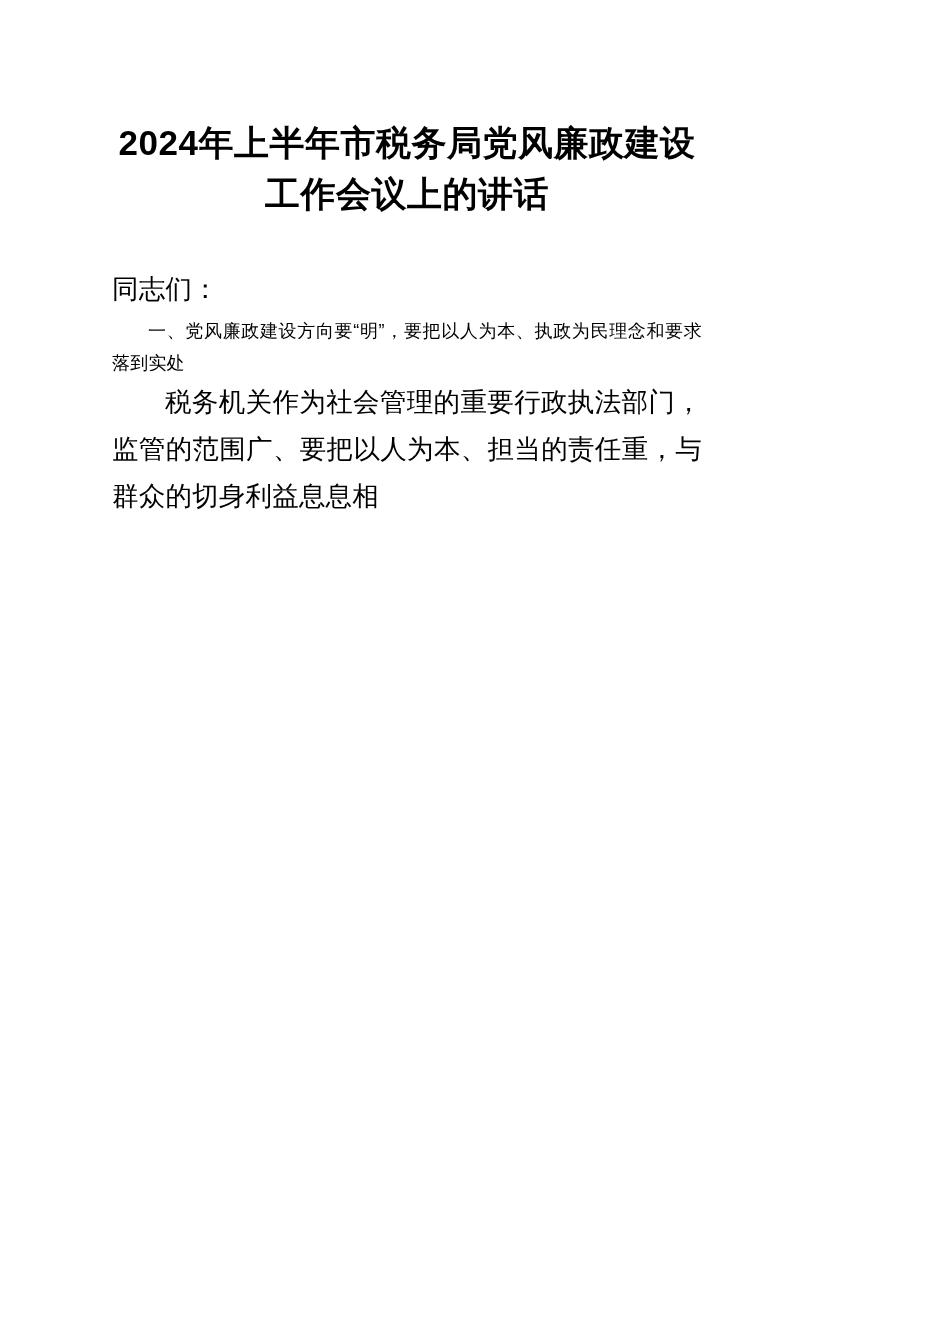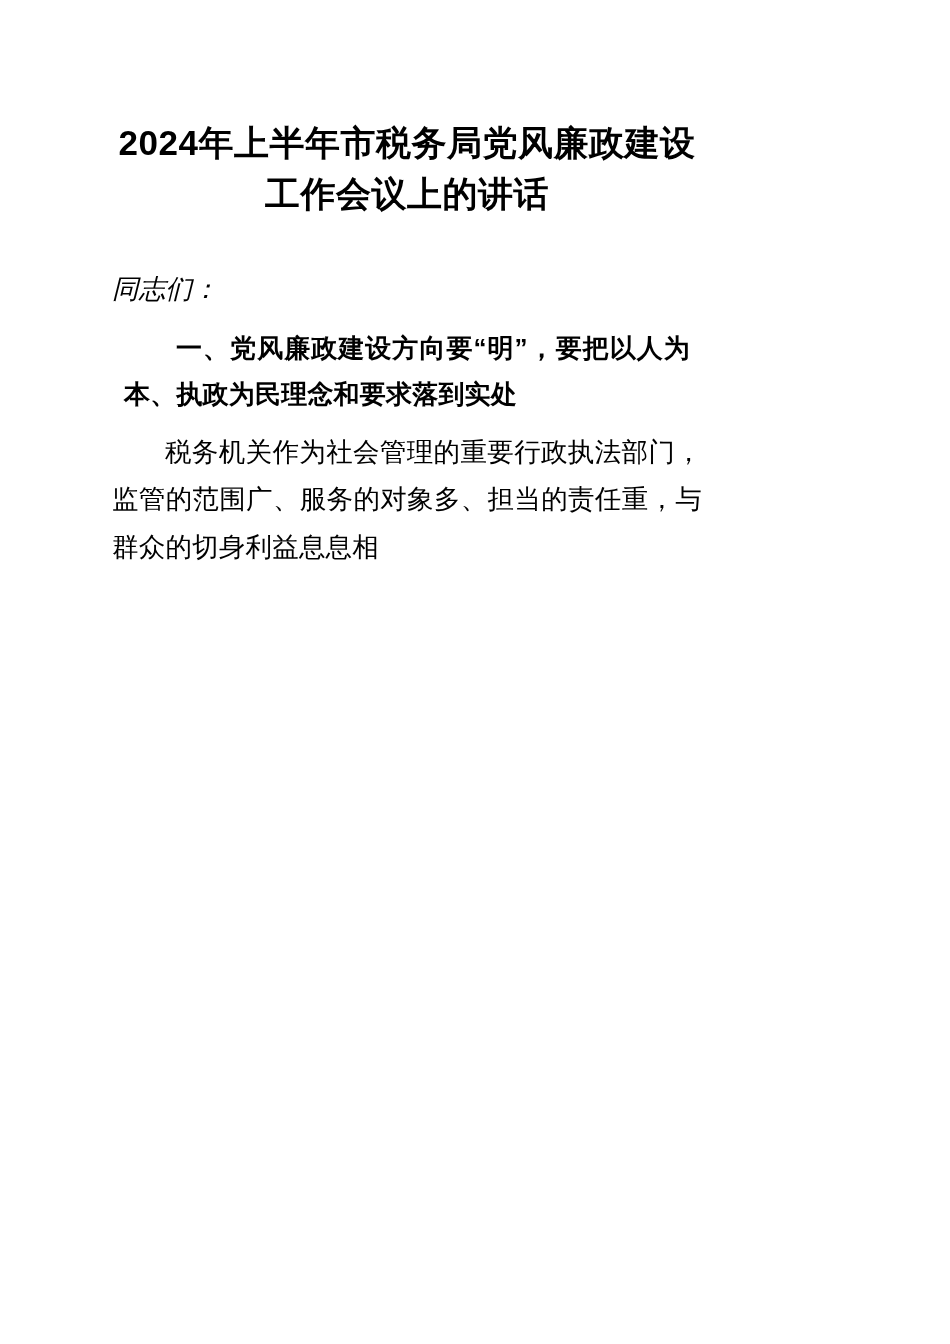--- a/index.html
+++ b/index.html
@@ -30,44 +30,43 @@
     text-align: center;
     letter-spacing: 0.5px;
     margin: 0 0 46px 0;
     padding: 0 6px;
   }
   .salutation {
     font-size: 26.5px;
     line-height: 1.78;
     margin: 0 0 2px 0;
     letter-spacing: 0.2px;
-    font-style: italic;
   }
   p.body-para {
     font-size: 26.5px;
     line-height: 1.78;
     margin: 0;
     text-indent: 2em;
     text-align: justify;
     text-justify: inter-ideograph;
     letter-spacing: 0.2px;
   }
   p.heading-para {
     font-family: "Liberation Sans", "DejaVu Sans", sans-serif;
-    font-weight: bold;
-    font-size: 26px;
+    font-weight: normal;
+    font-size: 18px;
     line-height: 1.78;
-    margin: 12px;
+    margin: 0;
     text-indent: 2em;
     text-align: justify;
     text-justify: inter-ideograph;
     letter-spacing: 0.2px;
   }
 </style>
 </head>
 <body>
 
 <div class="page">
   <h1 class="doc-title">2024年上半年市税务局党风廉政建设工作会议上的讲话</h1>
   <div class="salutation">同志们：</div>
   <p class="heading-para">一、党风廉政建设方向要“明”，要把以人为本、执政为民理念和要求落到实处</p>
-  <p class="body-para">税务机关作为社会管理的重要行政执法部门，监管的范围广、服务的对象多、担当的责任重，与群众的切身利益息息相</p>
+  <p class="body-para">税务机关作为社会管理的重要行政执法部门，监管的范围广、要把以人为本、担当的责任重，与群众的切身利益息息相</p>
 </div>
 
 </body></html>

